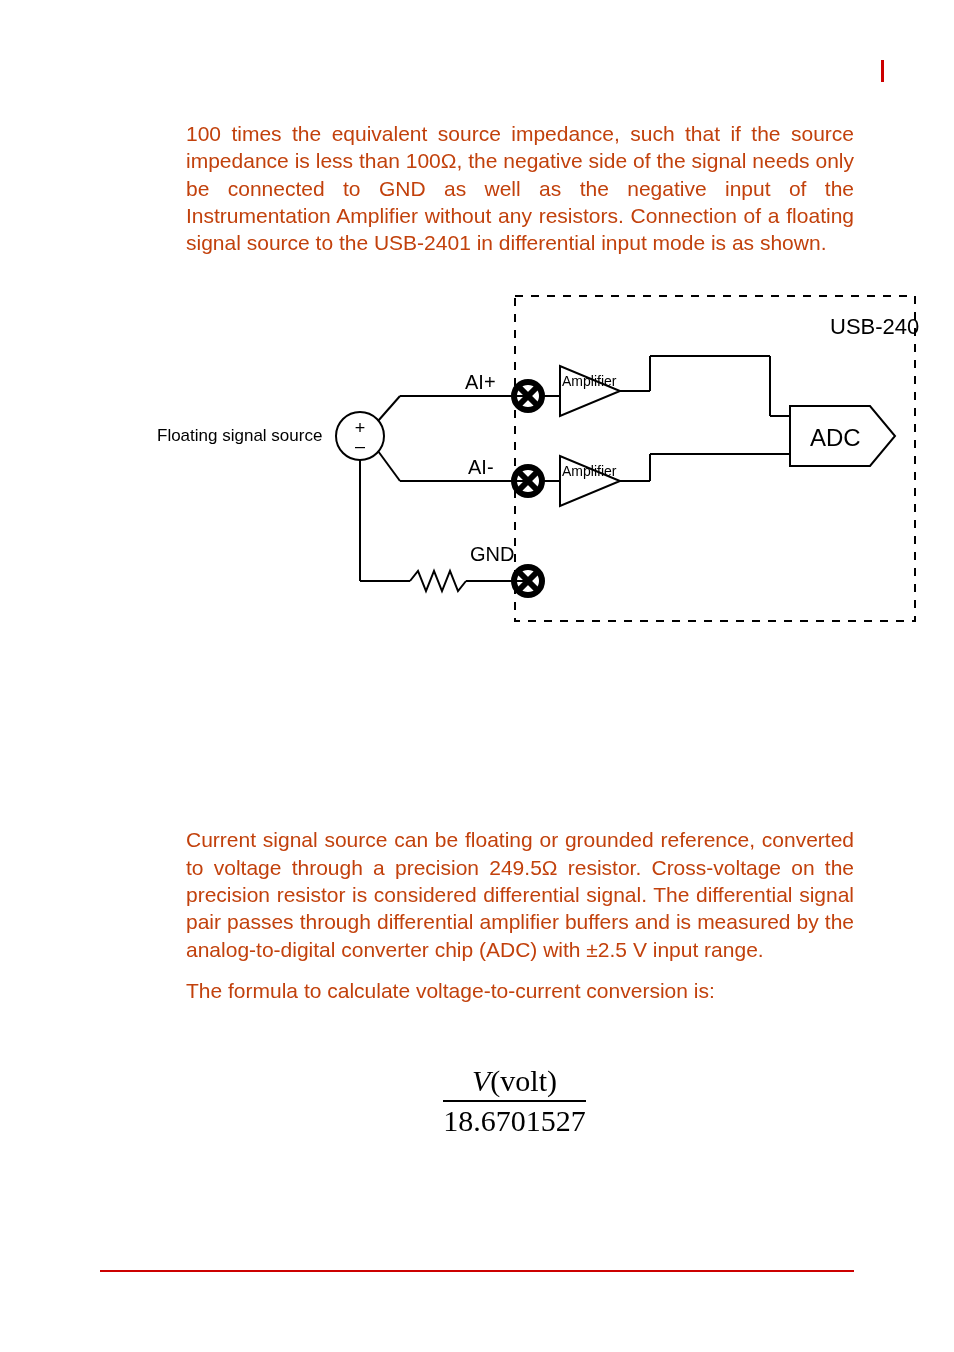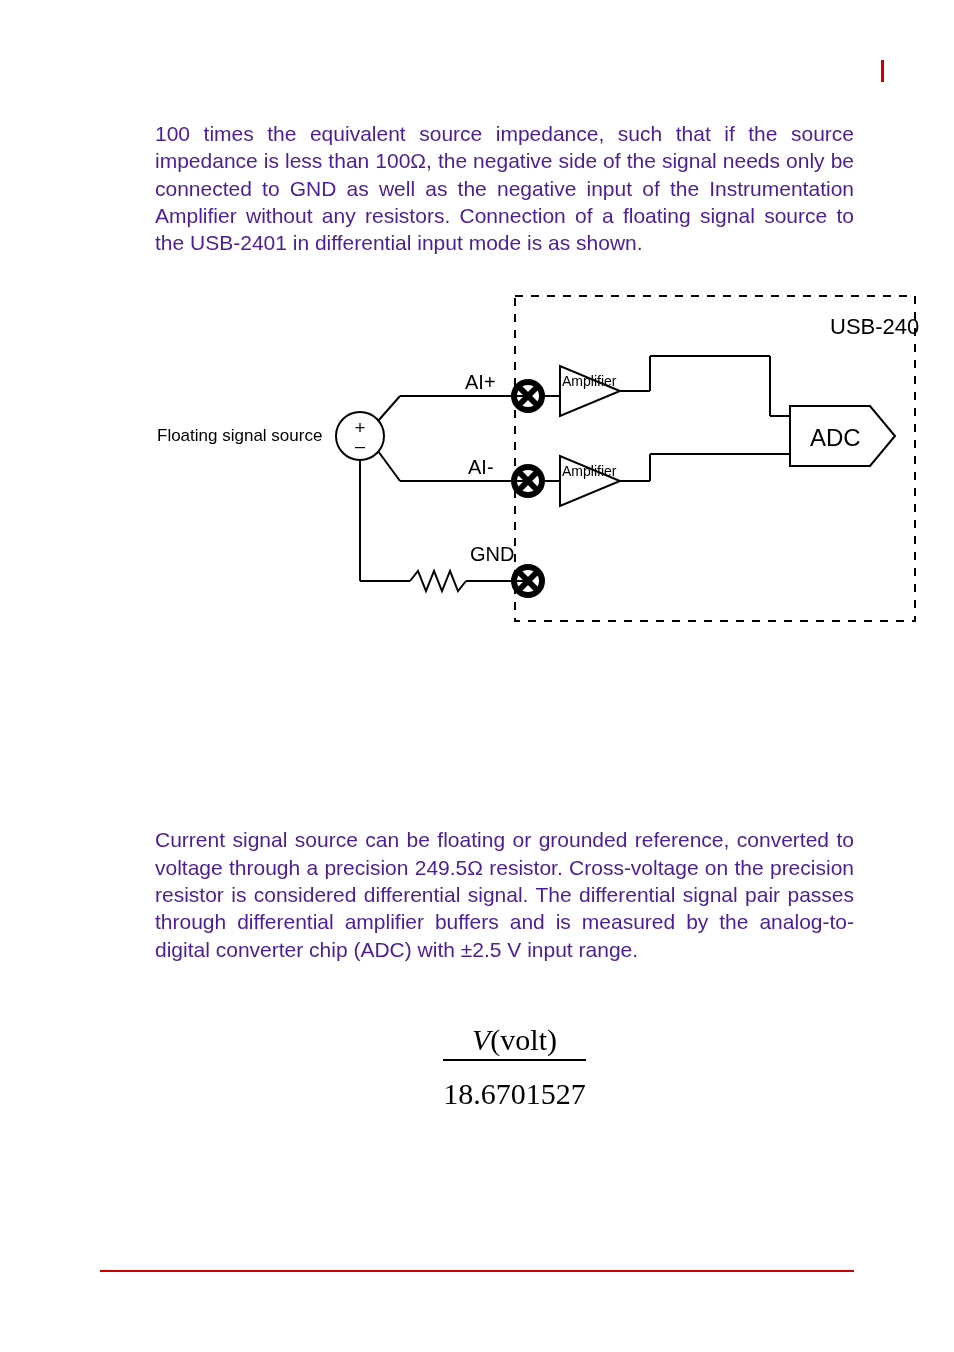--- a/index.html
+++ b/index.html
@@ -20,22 +20,22 @@
     top: 60px;
     right: 70px;
     width: 3px;
     height: 22px;
     background: #c00;
   }
   .para {
     font-size: 21px;
     line-height: 1.3;
     text-align: justify;
-    color: #4c1d95;
-    margin-left: 55px;
+    color: #c2410c;
+    margin-left: 86px;
   }
   .para2 { margin-top: 180px; }
   .para3 { margin-top: 14px; }
   .diagram-wrap {
     position: relative;
     width: 770px;
     height: 360px;
     margin: 30px 0 0 50px;
   }
   .diagram-wrap svg { width: 100%; height: 100%; }
@@ -47,21 +47,21 @@
     margin-top: 60px;
     margin-left: 55px;
   }
   .formula .frac {
     display: inline-block;
     vertical-align: middle;
     text-align: center;
     margin-left: 20px;
   }
   .formula .num { display:block; border-bottom: 2px solid #000; padding: 0 6px 2px 6px; }
-  .formula .den { display:block; padding-top: 16px; font-style: normal; }
+  .formula .den { display:block; padding-top: 2px; font-style: normal; }
   .formula .lhs { vertical-align: middle; }
   .formula .up { font-style: normal; }
   .footer-rule {
     position: absolute;
     bottom: 80px;
     left: 100px;
     right: 100px;
     border-top: 2px solid #c00;
   }
 </style>
@@ -136,20 +136,21 @@
       <line x1="500" y1="195" x2="500" y2="168" stroke="#000" stroke-width="2"></line>
       <line x1="500" y1="168" x2="640" y2="168" stroke="#000" stroke-width="2"></line>
 
       <polygon points="640,120 720,120 745,150 720,180 640,180" fill="none" stroke="#000" stroke-width="2"></polygon>
       <text x="660" y="160" font-family="Arial" font-size="24" id="t-adc">ADC</text>
     </svg>
   </div>
 
   <p class="para para2">Current signal source can be floating or grounded reference, converted to voltage through a precision 249.5Ω resistor. Cross-voltage on the precision resistor is considered differential signal. The differential signal pair passes through differential amplifier buffers and is measured by the analog-to-digital converter chip (ADC) with ±2.5 V input range.</p>
 
+  <p class="para para3">The formula to calculate voltage-to-current conversion is:</p>
 
   <div class="formula">
     <span class="frac">
       <span class="num"><span>V</span><span class="up">(volt)</span></span>
       <span class="den">18.6701527</span>
     </span>
   </div>
 
   <div class="footer-rule"></div>
 </div>

